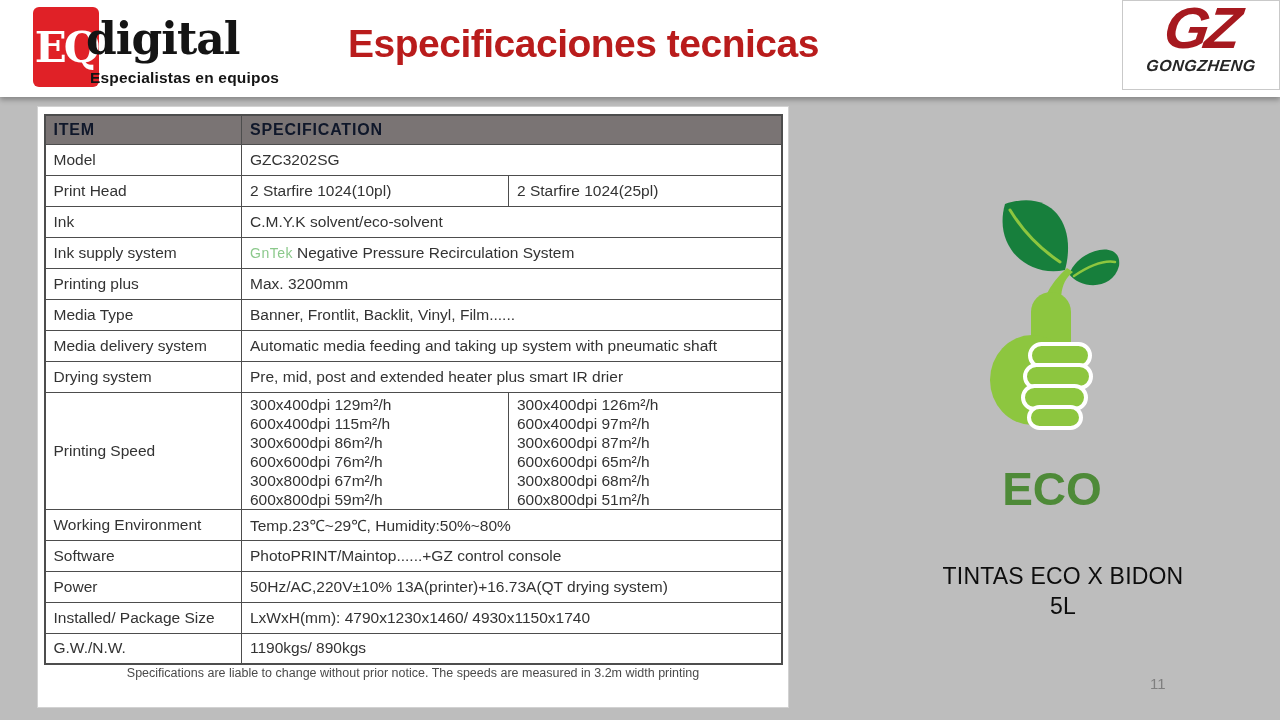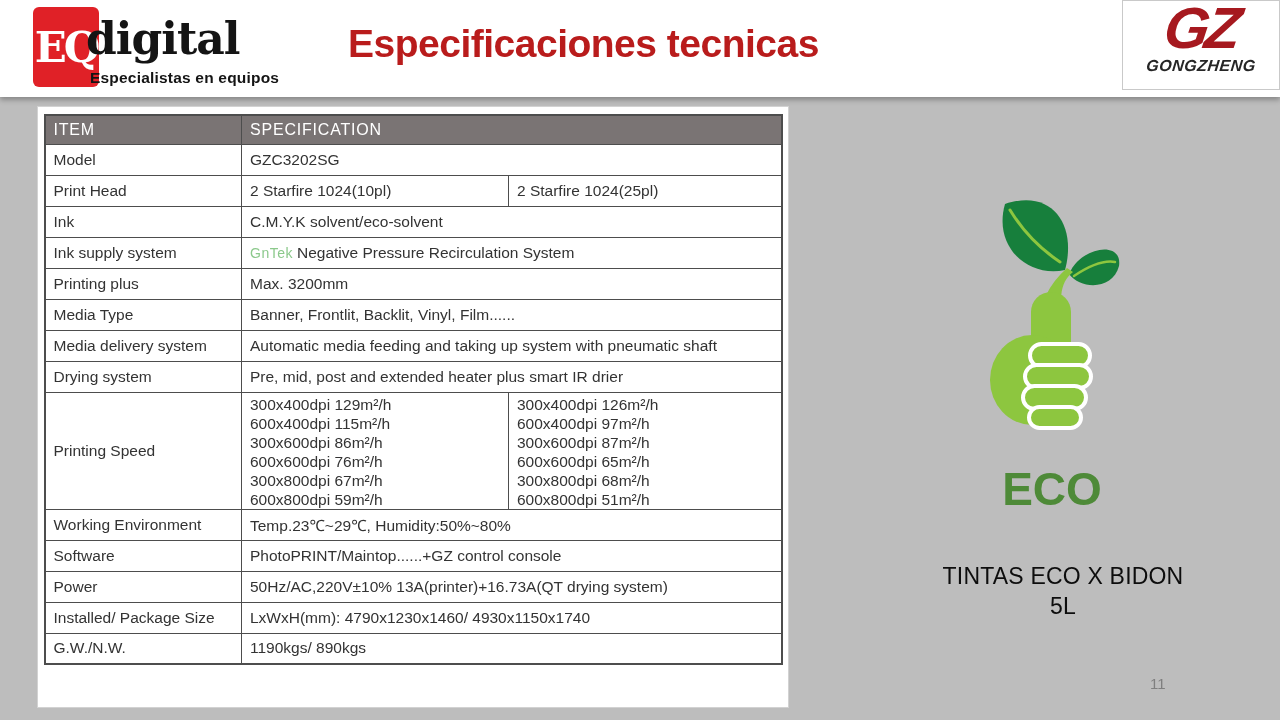--- a/index.html
+++ b/index.html
@@ -31,21 +31,21 @@
   .gz-name { display:block; margin-top:-2px; font-size:16px; font-weight:bold; font-style:italic; color:#262626;
              letter-spacing:0.5px; transform:skewX(-6deg); }
 
   
   .panel { position:absolute; left:37px; top:106px; width:752px; height:602px; background:#ffffff;
            border:1px solid #d2d2d2; overflow:hidden; }
   table.spec { border-collapse:collapse; table-layout:fixed; width:737px; margin:7px auto 0; border:2px solid #4d4d4d; }
   table.spec col.c1 { width:197px; } table.spec col.c2 { width:267px; } table.spec col.c3 { width:273px; }
   table.spec td, table.spec th { border:1px solid #4d4d4d; font-size:15.5px; color:#333; text-align:left;
            padding:0 4px 0 8px; height:31px; vertical-align:middle; white-space:nowrap; overflow:hidden; }
-  table.spec th { background:#7a7474; color:#ffffff; font-weight:normal; font-size:16px; letter-spacing:0.8px; height:29px; }
+  table.spec th { background:#7a7474; color:#0f172a; font-weight:bold; font-size:16px; letter-spacing:0.8px; height:29px; }
   table.spec tr.tall td { height:116px; }
   table.spec tr.tall td.value { vertical-align:middle; padding-top:2px; }
   table.spec tr.tall td.value div { line-height:19px; }
   .gntek { color:#8cc98c; font-size:14px; margin-right:4px; letter-spacing:0.5px; }
   .footnote { text-align:center; font-size:12.5px; color:#4a4a4a; margin-top:1px; white-space:nowrap; }
 
   
   .eco-art { position:absolute; left:975px; top:188px; }
   .eco-word { position:absolute; left:952px; top:462px; width:200px; text-align:center;
               font-size:46px; font-weight:bold; color:#4e8a38; letter-spacing:0px; }
@@ -155,20 +155,21 @@
           <tr>
             <td class="label">Installed/ Package Size</td>
             <td colspan="2" class="value">LxWxH(mm): 4790x1230x1460/ 4930x1150x1740</td>
           </tr>
           <tr>
             <td class="label">G.W./N.W.</td>
             <td colspan="2" class="value">1190kgs/ 890kgs</td>
           </tr>
         </tbody>
     </table>
+    <div class="footnote">Specifications are liable to change without prior notice. The speeds are measured in 3.2m width printing</div>
   </div>
 
   <svg class="eco-art" width="160" height="245" viewBox="0 0 160 245">
 
     <path d="M90 82 C 52 90 18 58 30 16 C 78 0 102 38 90 82 Z" fill="#177f3c"></path>
     <path d="M85 74 C 64 60 46 40 35 22" fill="none" stroke="#8dc63f" stroke-width="3" stroke-linecap="round"></path>
 
     <path d="M94 86 C 106 58 148 52 144 78 C 138 102 106 102 94 86 Z" fill="#177f3c"></path>
     <path d="M99 88 C 114 78 129 72 140 74" fill="none" stroke="#8dc63f" stroke-width="2.5" stroke-linecap="round"></path>
 

